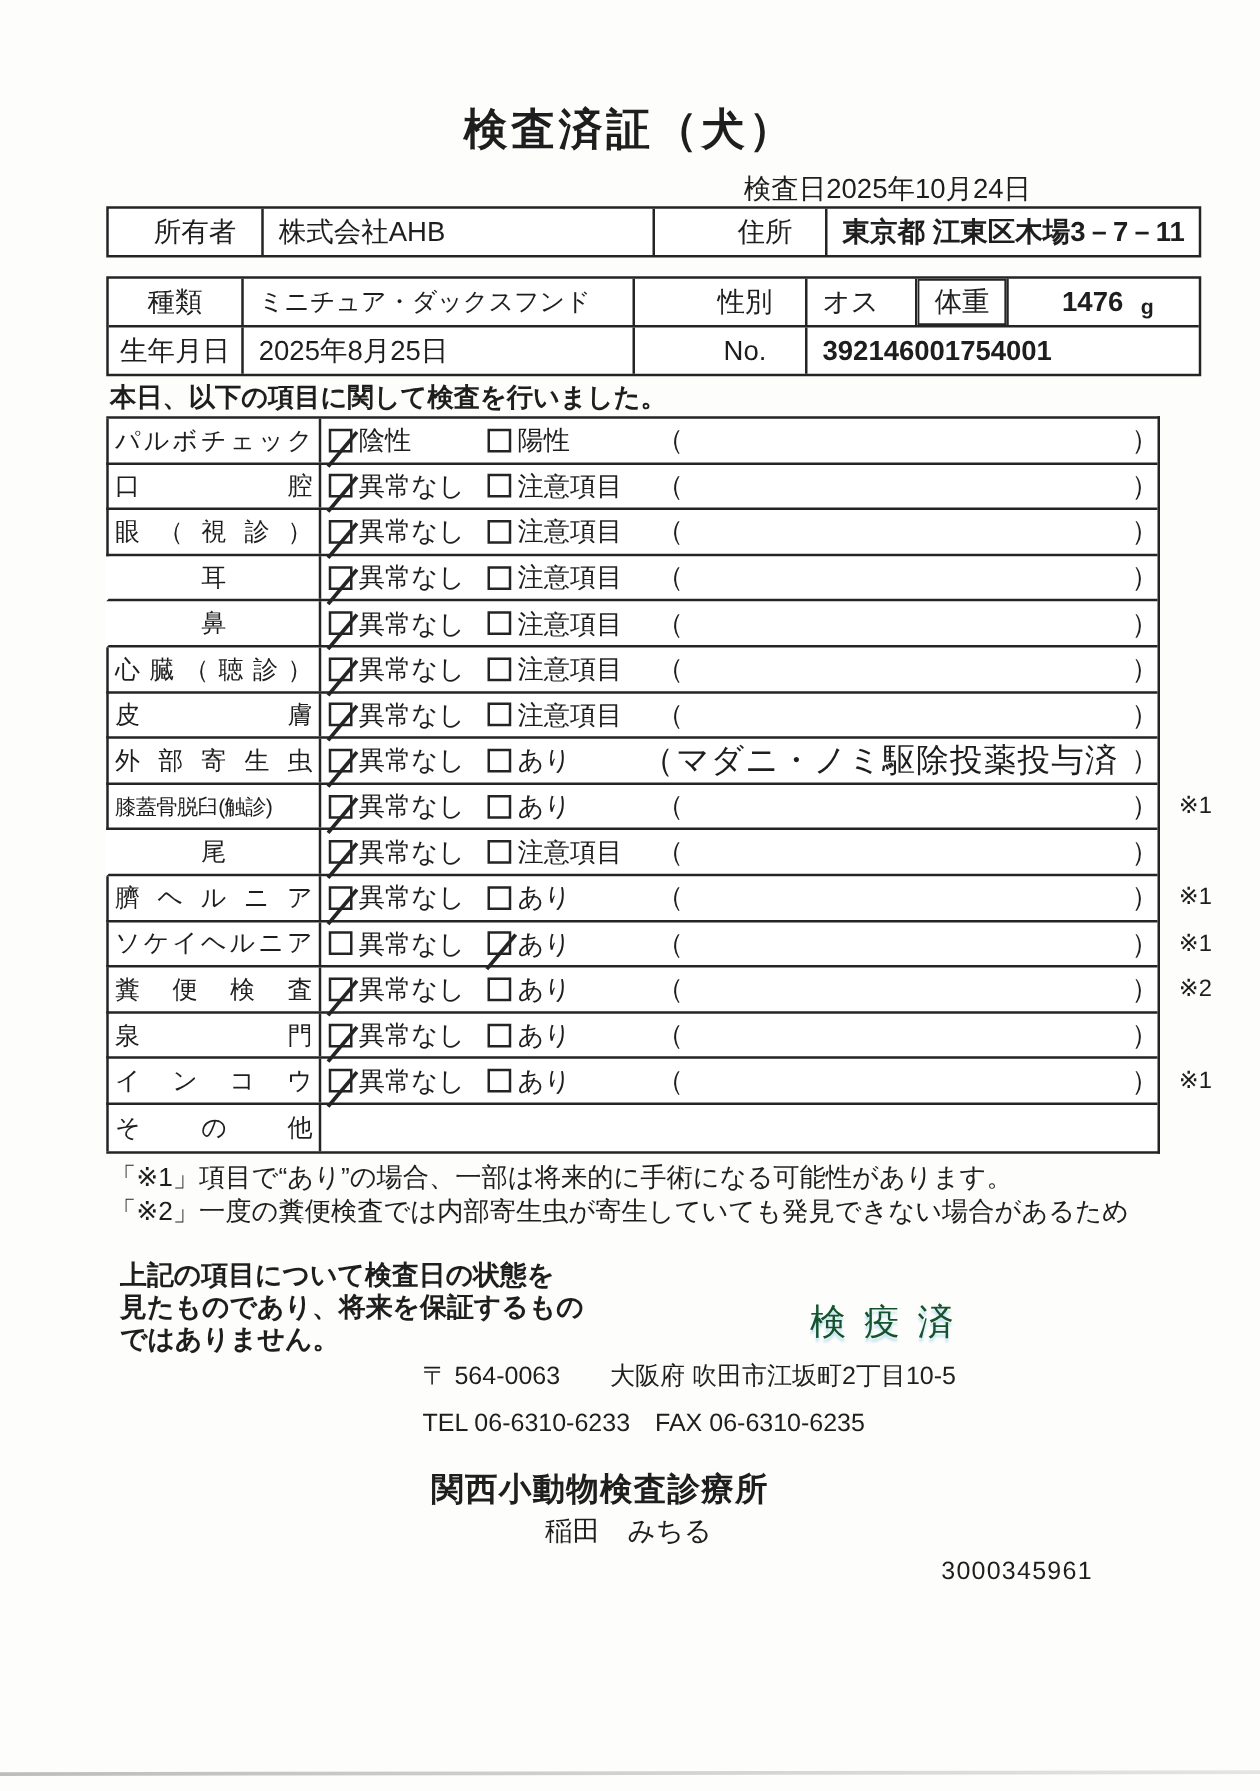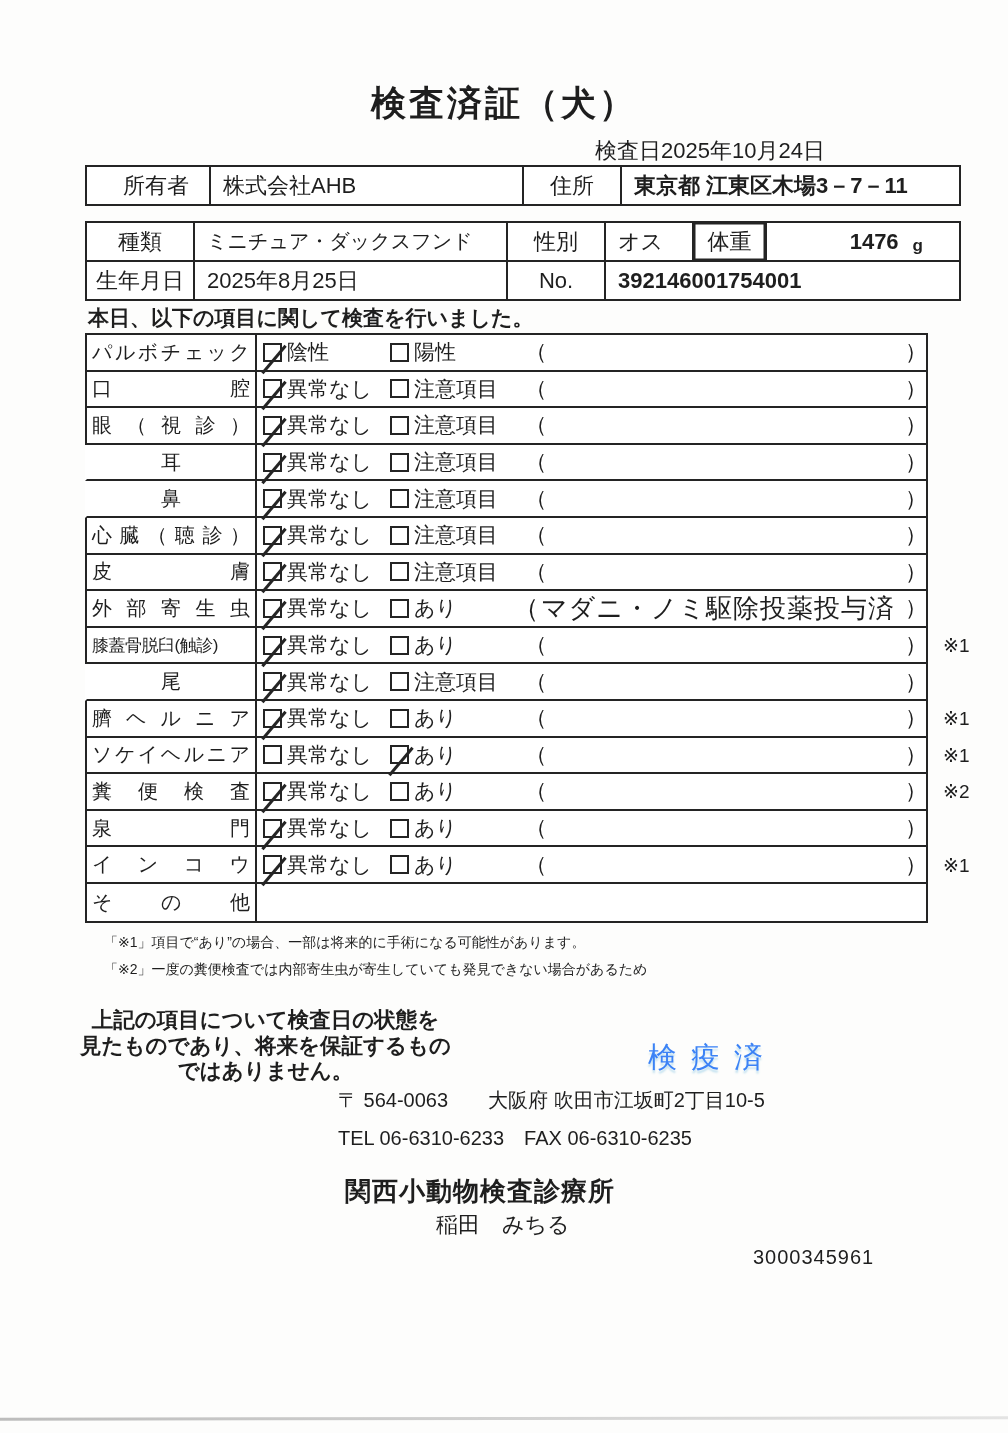--- a/index.html
+++ b/index.html
@@ -18,21 +18,21 @@
   
   .hbox{left:85px;width:876px;border:2px solid #242424;box-sizing:border-box;background:#fff;}
   .hbox-a{top:165px;padding-left:16px;}
   .hbox-b{top:221px;}
   .hrow{display:flex;height:37px;align-items:stretch;}
   .hrow + .hrow{border-top:2px solid #242424;}
   .hcell{display:flex;align-items:center;font-size:22px;box-sizing:border-box;white-space:nowrap;overflow:visible;}
   .hcell.lab{justify-content:center;border-right:2px solid #242424;}
   .hcell.val{padding-left:12px;border-right:2px solid #242424;}
   .hcell.last{border-right:none;font-weight:bold;}
-  .w-108{width:108px;} .w-313{width:313px;} .w-98{width:98px;} .w-88{width:88px;} .w-73{width:73px;}
+  .w-108{width:108px;} .w-313{width:313px;} .w-98{width:98px;margin-left:40px;} .w-88{width:88px;} .w-73{width:73px;}
   .grow{flex:1;}
   .weight-lab{box-shadow:inset 0 0 0 1.5px #242424;}
   .weight-val{justify-content:flex-end;padding-right:36px;}
   .unit{font-size:17px;margin-left:14px;transform:translateY(4px);}
   .breed{font-size:20px;}
 
   
   .intro{top:304px;left:88px;font-size:21px;font-weight:700;}
 
   
@@ -49,26 +49,26 @@
   .opt1{left:6px;} .opt2{left:133px;}
   .cb{width:15px;height:15px;border:2px solid #242424;display:inline-block;position:relative;margin-right:5px;flex:none;}
   .cb.checked::after{content:"";position:absolute;left:-9px;top:13px;width:36px;border-top:3px solid #242424;transform:rotate(-50deg);}
   .p-open{position:absolute;left:268px;top:50%;transform:translateY(-50%);font-size:22px;}
   .p-close{position:absolute;left:648px;top:50%;transform:translateY(-50%);font-size:22px;}
   .p-open.big{left:256px;font-size:26px;}
   .paren-text{position:absolute;left:284px;top:50%;transform:translateY(-50%);font-size:26px;white-space:nowrap;letter-spacing:1px;}
   .fn-mark{position:absolute;left:686px;top:50%;transform:translateY(-50%);font-size:19px;white-space:nowrap;}
 
   
-  .footnotes{left:104px;top:929px;font-size:14px;line-height:27px;}
+  .footnotes{left:88px;top:929px;font-size:21px;line-height:27px;}
   .footnotes .indent{padding-left:46px;}
 
   
-  .disclaimer{left:80px;top:1008px;font-size:21.5px;font-weight:700;line-height:25.5px;text-align:center;}
-  .stamp{left:648px;top:1038px;font-size:29px;letter-spacing:14px;font-weight:500;color:#3b82f6;text-shadow:0 3px 2px rgba(120,190,225,0.45);}
+  .disclaimer{left:96px;top:1008px;font-size:21.5px;font-weight:700;line-height:25.5px;}
+  .stamp{left:648px;top:1038px;font-size:29px;letter-spacing:14px;font-weight:500;color:#14532d;text-shadow:0 3px 2px rgba(120,190,225,0.45);}
 
   
   .clinic-address{left:338px;top:1087px;font-size:20px;white-space:pre;}
   .clinic-tel{left:338px;top:1125px;font-size:20px;white-space:pre;}
   .clinic-name{left:345px;top:1174px;font-size:26px;font-weight:600;letter-spacing:1px;}
   .clinic-vet{left:436px;top:1210px;font-size:22px;white-space:pre;}
   .serial{left:753px;top:1246px;font-size:20px;letter-spacing:1px;}
 
   
   .scan-line{left:0;top:1417px;width:1008px;height:3px;background:linear-gradient(to right,#9a9a9a 0%,#bdbdbd 55%,#d6d6d6 100%);opacity:.65;transform:rotate(-0.08deg);}

